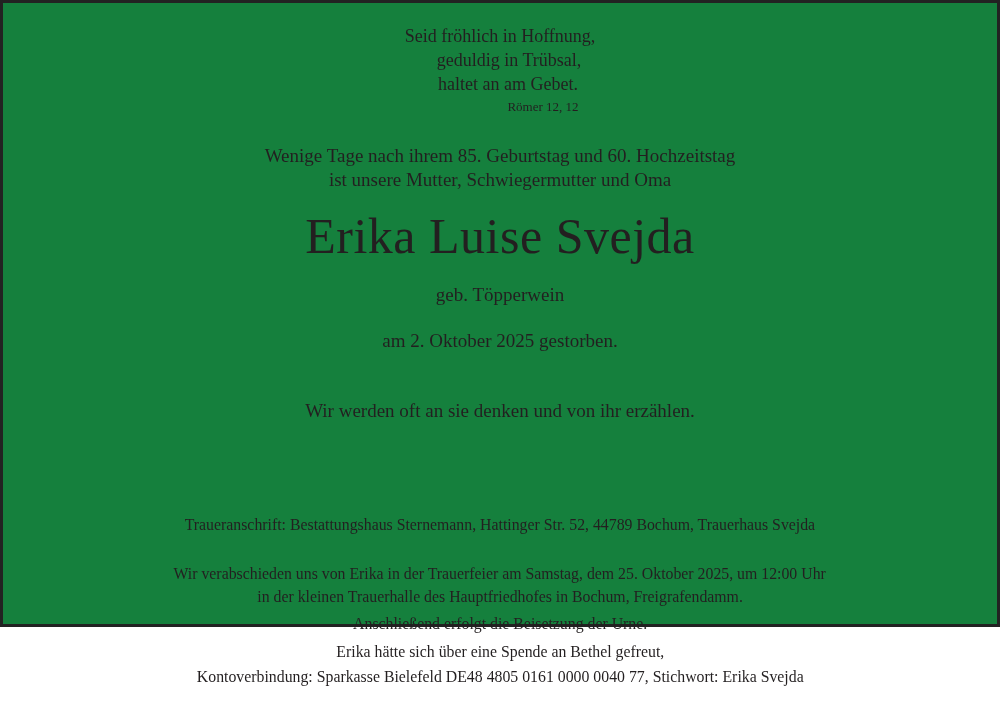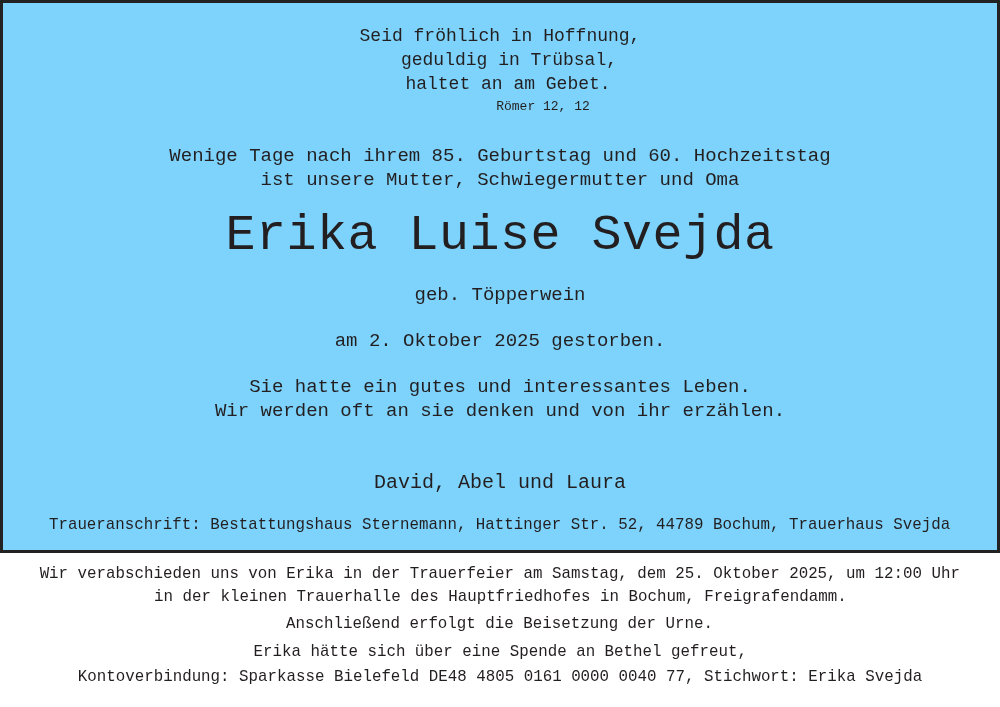--- a/index.html
+++ b/index.html
@@ -1,24 +1,24 @@
 <!DOCTYPE html>
 <html><head>
 <meta charset="utf-8">
 <style>
   html, body { margin: 0; padding: 0; background: #ffffff; }
   body { width: 1000px; height: 707px; overflow: hidden; }
   .notice {
     position: relative;
     box-sizing: border-box;
-    width: 1000px; height: 553px;
+    width: 1000px; height: 627px;
     border: 3px solid #222222;
-    background: #7dd3fc;
+    background: #15803d;
     color: #231f20;
-    font-family: Liberation Mono, monospace;
+    font-family: Liberation Serif, serif;
   }
   .line {
     position: absolute; left: 0; right: 0;
     text-align: center; white-space: nowrap;
   }
   .cond { display: inline-block; transform-origin: center; }
   .verse { font-size: 18px; line-height: 22px; }
   .ref { font-size: 13px; }
   .intro { font-size: 19px; }
   .name { font-size: 50px; letter-spacing: 0.5px; }
@@ -39,24 +39,22 @@
   <div class="line ref" style="top:96px; left:460px; right:auto; width:160px; text-align:center;">Römer 12, 12</div>
 
   <div class="line intro" style="top:142px;">Wenige Tage nach ihrem 85. Geburtstag und 60. Hochzeitstag</div>
   <div class="line intro" style="top:166px;">ist unsere Mutter, Schwiegermutter und Oma</div>
 
   <div class="line name" style="top:204px;">Erika Luise Svejda</div>
   <div class="line maiden" style="top:281px;">geb. Töpperwein</div>
 
   <div class="line death" style="top:327px;">am 2. Oktober 2025 gestorben.</div>
 
-  <div class="line mem" style="top:373px;">Sie hatte ein gutes und interessantes Leben.</div>
   <div class="line mem" style="top:397px;">Wir werden oft an sie denken und von ihr erzählen.</div>
 
-  <div class="line family" style="top:468px;">David, Abel und Laura</div>
 
   <div class="line small" style="top:512px;">
     <span class="cond" style="transform:scaleX(0.93);">Traueranschrift: Bestattungshaus Sternemann, Hattinger Str. 52, 44789 Bochum, Trauerhaus Svejda</span>
   </div>
 
   <div class="line small" style="top:561px;">
     <span class="cond" style="transform:scaleX(0.93);">Wir verabschieden uns von Erika in der Trauerfeier am Samstag, dem 25. Oktober 2025, um 12:00 Uhr</span>
   </div>
   <div class="line small" style="top:584px;">
     <span class="cond" style="transform:scaleX(0.93);">in der kleinen Trauerhalle des Hauptfriedhofes in Bochum, Freigrafendamm.</span>

